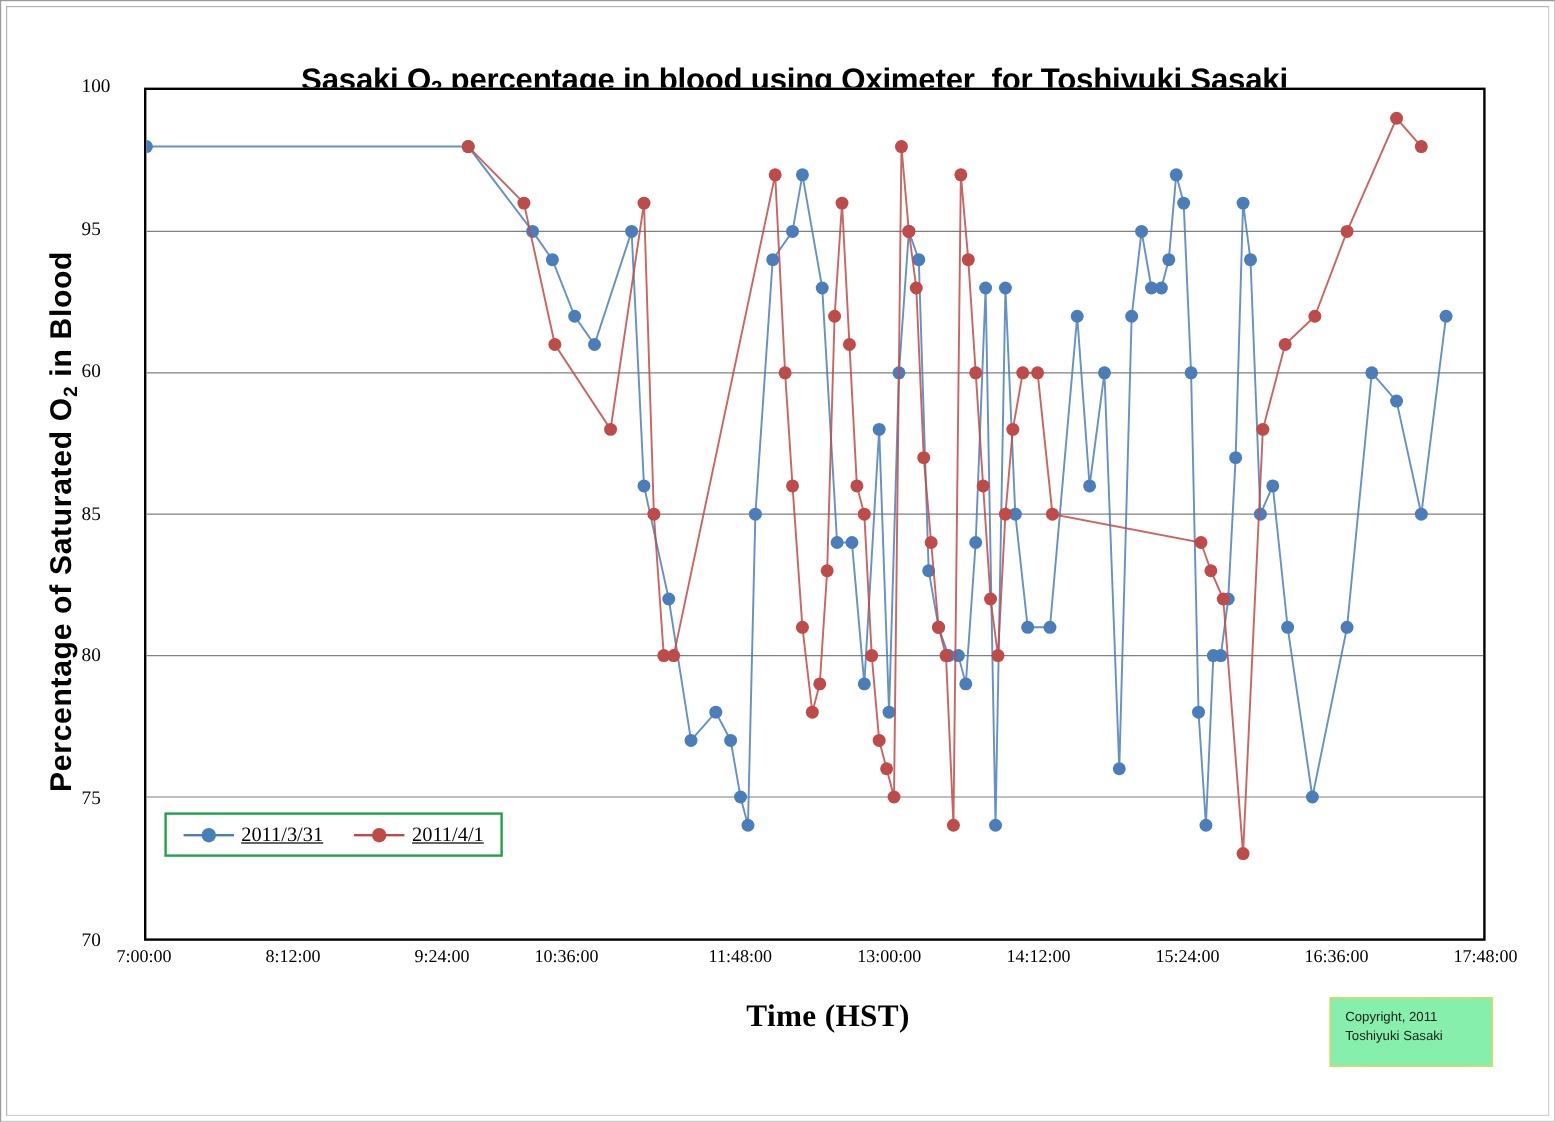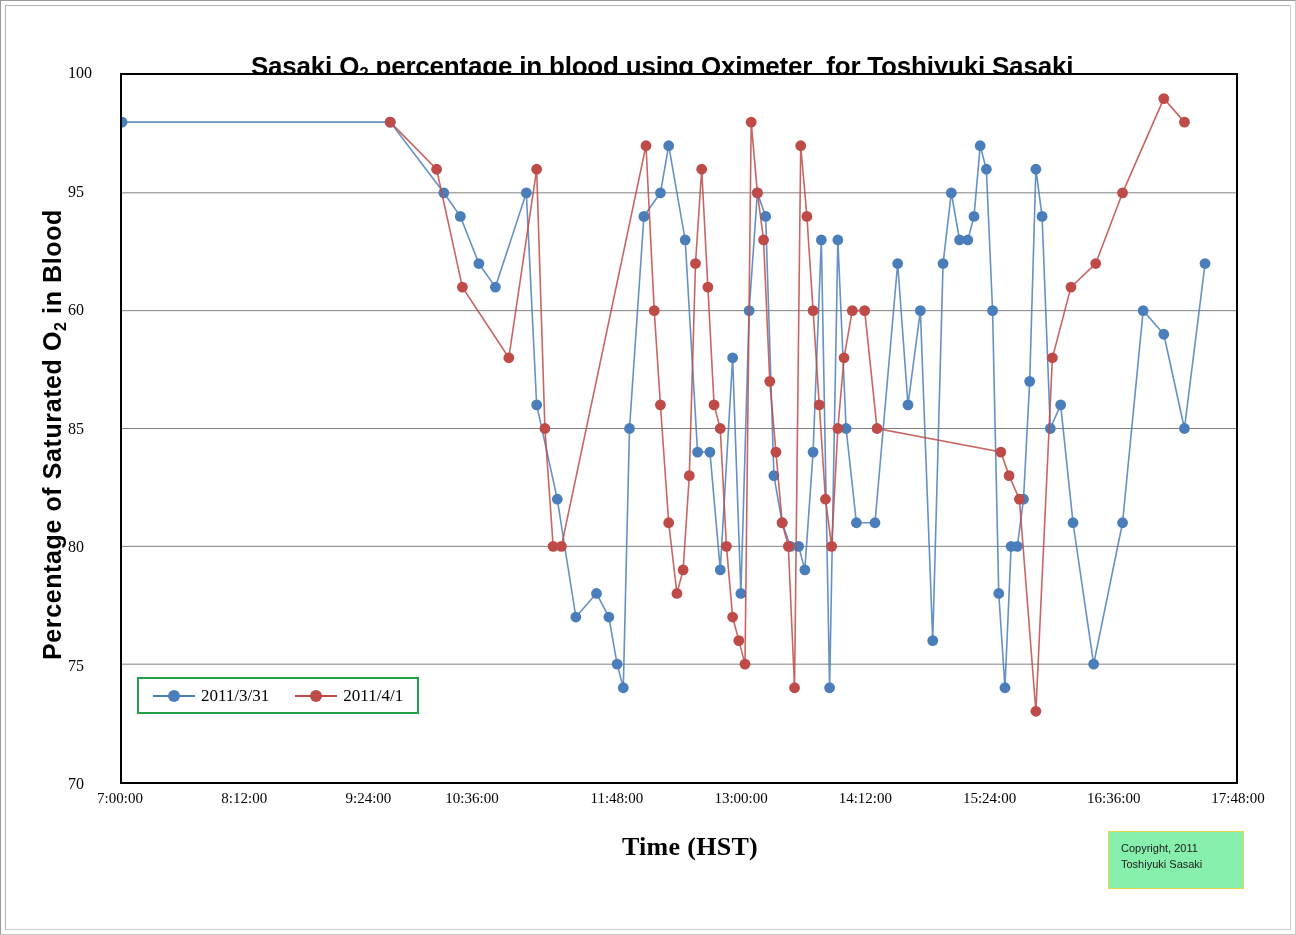--- a/index.html
+++ b/index.html
@@ -382,21 +382,21 @@
           <ellipse cx="930.40" cy="282.80" rx="5.4" ry="5.4" fill="#be4b48"></ellipse>
           <ellipse cx="948.96" cy="212.10" rx="5.4" ry="5.4" fill="#be4b48"></ellipse>
           <ellipse cx="973.72" cy="188.53" rx="5.4" ry="5.4" fill="#be4b48"></ellipse>
           <ellipse cx="1000.54" cy="117.83" rx="5.4" ry="5.4" fill="#be4b48"></ellipse>
           <ellipse cx="1041.80" cy="23.57" rx="5.4" ry="5.4" fill="#be4b48"></ellipse>
           <ellipse cx="1062.43" cy="47.13" rx="5.4" ry="5.4" fill="#be4b48"></ellipse>
         </g>
       </svg>
   </div>
 
-  <div id="legend" style="border-color: rgb(34, 160, 74);">
+  <div id="legend" style="border-color: rgb(34, 160, 74); text-decoration: underline;">
       <div class="legend-entry">
         <span class="legend-swatch">
           <span class="lg-line" style="background: rgb(74, 126, 187);"></span>
           <span class="lg-dot" style="background: rgb(74, 126, 187);"></span>
         </span>
         <span class="legend-label">2011/3/31</span>
       </div>
       <div class="legend-entry">
         <span class="legend-swatch">
           <span class="lg-line" style="background: rgb(190, 75, 72);"></span>

